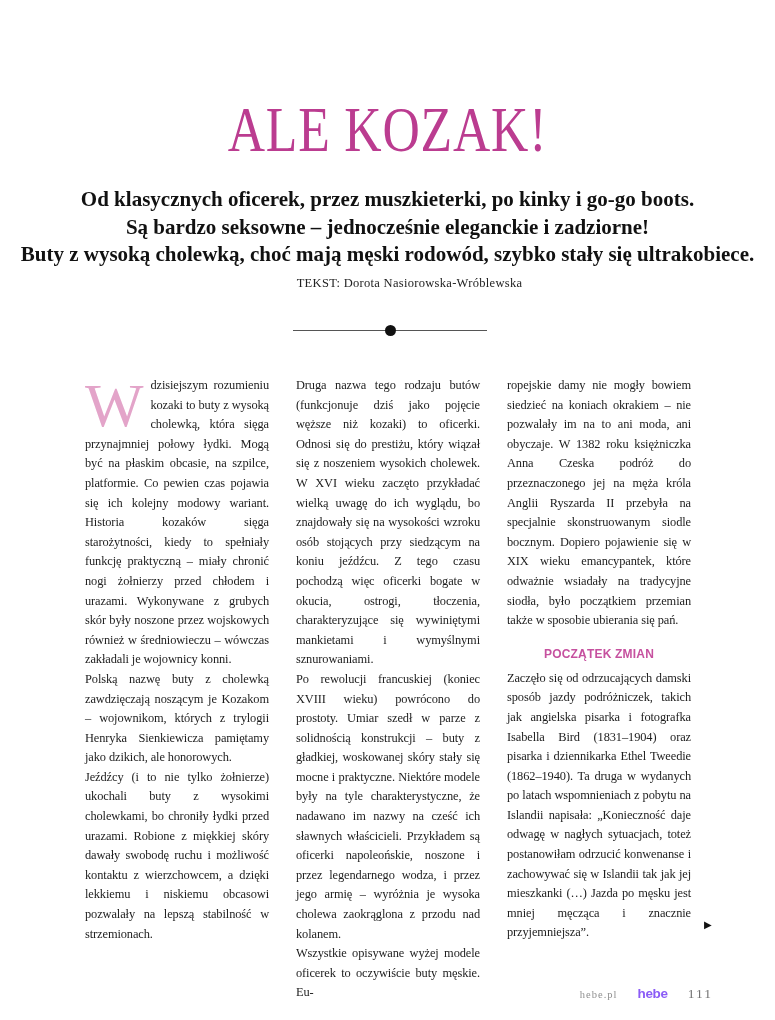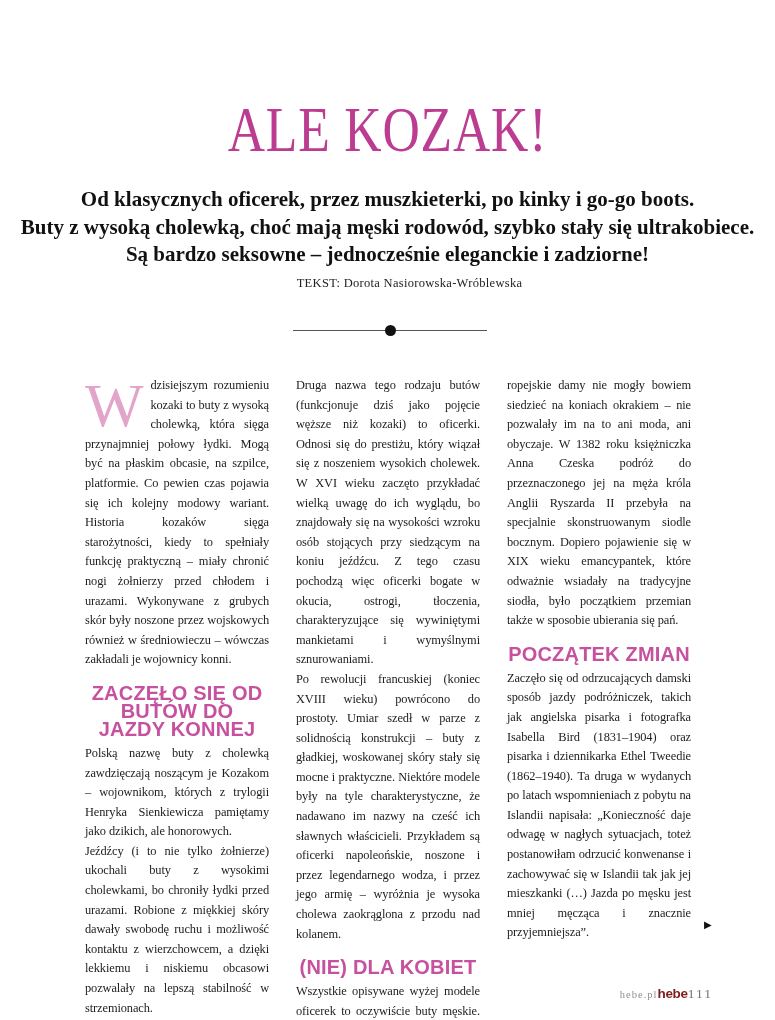--- a/index.html
+++ b/index.html
@@ -74,41 +74,41 @@
     float:left;
     font-family:"Liberation Serif",serif;
     font-size:62px;
     line-height:50px;
     padding:4px 7px 0 0;
     color:var(--dropcap-pink);
   }
   .col-heading{
     font-family:"Liberation Sans",sans-serif;
     font-weight:700;
-    font-size:20px;
+    font-size:12px;
     line-height:18px;
     letter-spacing:.2px;
     text-align:center;
     color:var(--heading-pink);
     margin:14px 0 6px 0;
   }
 
   
   .footer{
     position:absolute;top:986px;right:62px;
-    display:flex;align-items:baseline;gap:0;
+    display:flex;align-items:baseline;gap:20px;
     white-space:nowrap;
   }
   .footer-site{
     font-family:"Liberation Serif",serif;
     font-size:10.5px;letter-spacing:1px;color:var(--footer-gray);
   }
   .footer-brand{
     font-family:"Liberation Sans",sans-serif;
-    font-weight:700;font-size:13.5px;color:#7f1d1d;letter-spacing:-.3px;
+    font-weight:700;font-size:13.5px;color:#8b5cf6;letter-spacing:-.3px;
   }
   .footer-page{
     font-family:"Liberation Serif",serif;
     font-size:13.5px;letter-spacing:2px;color:#737373;
   }
 
   .continuation{
     position:absolute;top:920px;left:704px;
     font-family:"DejaVu Sans",sans-serif;
     font-size:10px;color:#111;line-height:10px;
@@ -116,43 +116,41 @@
 </style>
 </head>
 <body>
 
 <div class="page">
 
   <header class="header">
     <h1 class="article-title">ALE KOZAK!</h1>
     <div class="lead">
       <div class="lead-line">Od klasycznych oficerek, przez muszkieterki, po kinky i go-go boots.</div>
+      <div class="lead-line">Są bardzo seksowne – jednocześnie eleganckie i zadziorne!</div>
       <div class="lead-line">Buty z wysoką cholewką, choć mają męski rodowód, szybko stały się ultrakobiece.</div>
-      <div class="lead-line">Są bardzo seksowne – jednocześnie eleganckie i zadziorne!</div>
     </div>
     <div class="byline">TEKST: Dorota Nasiorowska-Wróblewska</div>
   </header>
 
   <div class="divider">
     <span class="divider-dot"></span>
   </div>
 
   <main class="columns">
 
     <section class="col">
       <p class="body-p"><span class="dropcap">W</span><span>dzisiejszym rozumieniu kozaki to buty z wysoką cholewką, która sięga przynajmniej połowy łydki. Mogą być na płaskim obcasie, na szpilce, platformie. Co pewien czas pojawia się ich kolejny modowy wariant. Historia kozaków sięga starożytności, kiedy to spełniały funkcję praktyczną – miały chronić nogi żołnierzy przed chłodem i urazami. Wykonywane z grubych skór były noszone przez wojskowych również w średniowieczu – wówczas zakładali je wojownicy konni.</span></p>
-      <h2 class="col-heading">ZACZĘŁO SIĘ OD BUTÓW DO JAZDY KONNEJ</h2>
       <p class="body-p">Polską nazwę buty z cholewką zawdzięczają noszącym je Kozakom – wojownikom, których z trylogii Henryka Sienkiewicza pamiętamy jako dzikich, ale honorowych.</p>
       <p class="body-p">Jeźdźcy (i to nie tylko żołnierze) ukochali buty z wysokimi cholewkami, bo chroniły łydki przed urazami. Robione z miękkiej skóry dawały swobodę ruchu i możliwość kontaktu z wierzchowcem, a dzięki lekkiemu i niskiemu obcasowi pozwalały na lepszą stabilność w strzemionach.</p>
     </section>
 
     <section class="col">
       <p class="body-p">Druga nazwa tego rodzaju butów (funkcjonuje dziś jako pojęcie węższe niż kozaki) to oficerki. Odnosi się do prestiżu, który wiązał się z noszeniem wysokich cholewek. W XVI wieku zaczęto przykładać wielką uwagę do ich wyglądu, bo znajdowały się na wysokości wzroku osób stojących przy siedzącym na koniu jeźdźcu. Z tego czasu pochodzą więc oficerki bogate w okucia, ostrogi, tłoczenia, charakteryzujące się wywiniętymi mankietami i wymyślnymi sznurowaniami.</p>
       <p class="body-p">Po rewolucji francuskiej (koniec XVIII wieku) powrócono do prostoty. Umiar szedł w parze z solidnością konstrukcji – buty z gładkiej, woskowanej skóry stały się mocne i praktyczne. Niektóre modele były na tyle charakterystyczne, że nadawano im nazwy na cześć ich sławnych właścicieli. Przykładem są oficerki napoleońskie, noszone i przez legendarnego wodza, i przez jego armię – wyróżnia je wysoka cholewa zaokrąglona z przodu nad kolanem.</p>
-      <h2 class="col-heading">(NIE) DLA KOBIET</h2>
       <p class="body-p">Wszystkie opisywane wyżej modele oficerek to oczywiście buty męskie. Eu-</p>
     </section>
 
     <section class="col">
       <p class="body-p">ropejskie damy nie mogły bowiem siedzieć na koniach okrakiem – nie pozwalały im na to ani moda, ani obyczaje. W 1382 roku księżniczka Anna Czeska podróż do przeznaczonego jej na męża króla Anglii Ryszarda II przebyła na specjalnie skonstruowanym siodle bocznym. Dopiero pojawienie się w XIX wieku emancypantek, które odważnie wsiadały na tradycyjne siodła, było początkiem przemian także w sposobie ubierania się pań.</p>
       <h2 class="col-heading">POCZĄTEK ZMIAN</h2>
       <p class="body-p">Zaczęło się od odrzucających damski sposób jazdy podróżniczek, takich jak angielska pisarka i fotografka Isabella Bird (1831–1904) oraz pisarka i dziennikarka Ethel Tweedie (1862–1940). Ta druga w wydanych po latach wspomnieniach z pobytu na Islandii napisała: „Konieczność daje odwagę w nagłych sytuacjach, toteż postanowiłam odrzucić konwenanse i zachowywać się w Islandii tak jak jej mieszkanki (…) Jazda po męsku jest mniej męcząca i znacznie przyjemniejsza”.</p>
     </section>
 
   </main>

